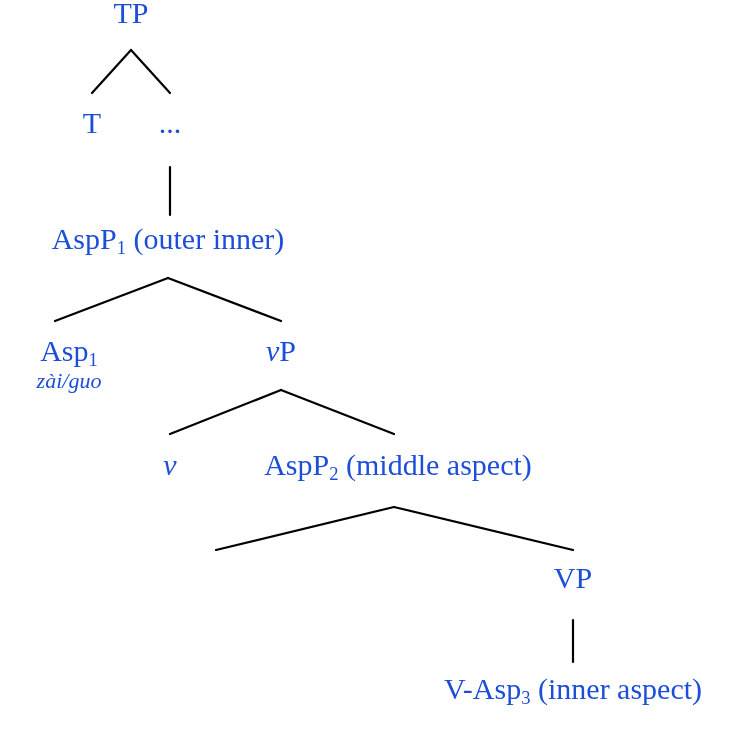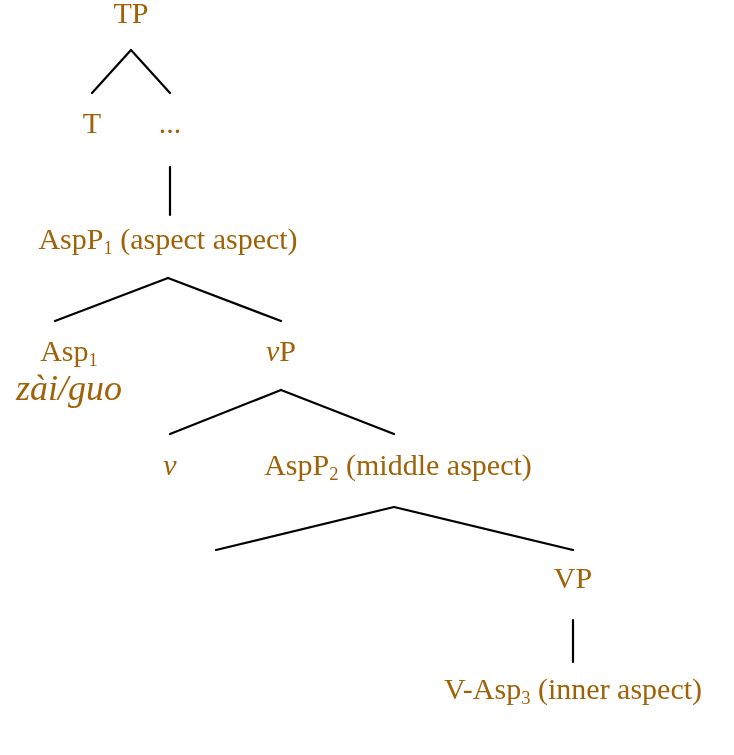--- a/index.html
+++ b/index.html
@@ -6,42 +6,42 @@
     margin: 0;
     padding: 0;
     background: #ffffff;
   }
   #diagram {
     position: relative;
     width: 734px;
     height: 722px;
     background: #ffffff;
     font-family: "Liberation Serif", "DejaVu Serif", serif;
-    color: #a16207;
+    color: #1d4ed8;
     overflow: hidden;
   }
   #tree-lines {
     position: absolute;
     left: 0;
     top: 0;
     width: 734px;
     height: 755px;
   }
   .node {
     position: absolute;
     white-space: nowrap;
     line-height: 1.0;
     font-size: 30px;
     transform: translateX(-50%);
     text-align: center;
   }
   .node .gloss {
     display: block;
     font-style: italic;
-    font-size: 36px;
+    font-size: 22px;
     margin-top: 4px;
   }
   .it { font-style: italic; }
   .rm { font-style: normal; }
   sub {
     font-size: 0.62em;
     vertical-align: baseline;
     position: relative;
     top: 0.28em;
   }
@@ -78,21 +78,21 @@
 
   <div class="node" style="left:92px; top:108px;">
     <span>T</span>
   </div>
 
   <div class="node" style="left:170px; top:108px;">
     <span>...</span>
   </div>
 
   <div class="node" style="left:168px; top:224px;">
-    <span><span>AspP</span><sub>1</sub><span> (aspect aspect)</span></span>
+    <span><span>AspP</span><sub>1</sub><span> (outer inner)</span></span>
   </div>
 
   <div class="node" style="left:55px; top:336px;margin-left:14px;">
     <span><span>Asp</span><sub>1</sub></span>
     <span class="gloss">zài/guo</span>
   </div>
 
   <div class="node" style="left:281px; top:336px;">
     <span class="it">v</span><span class="rm">P</span>
   </div>

